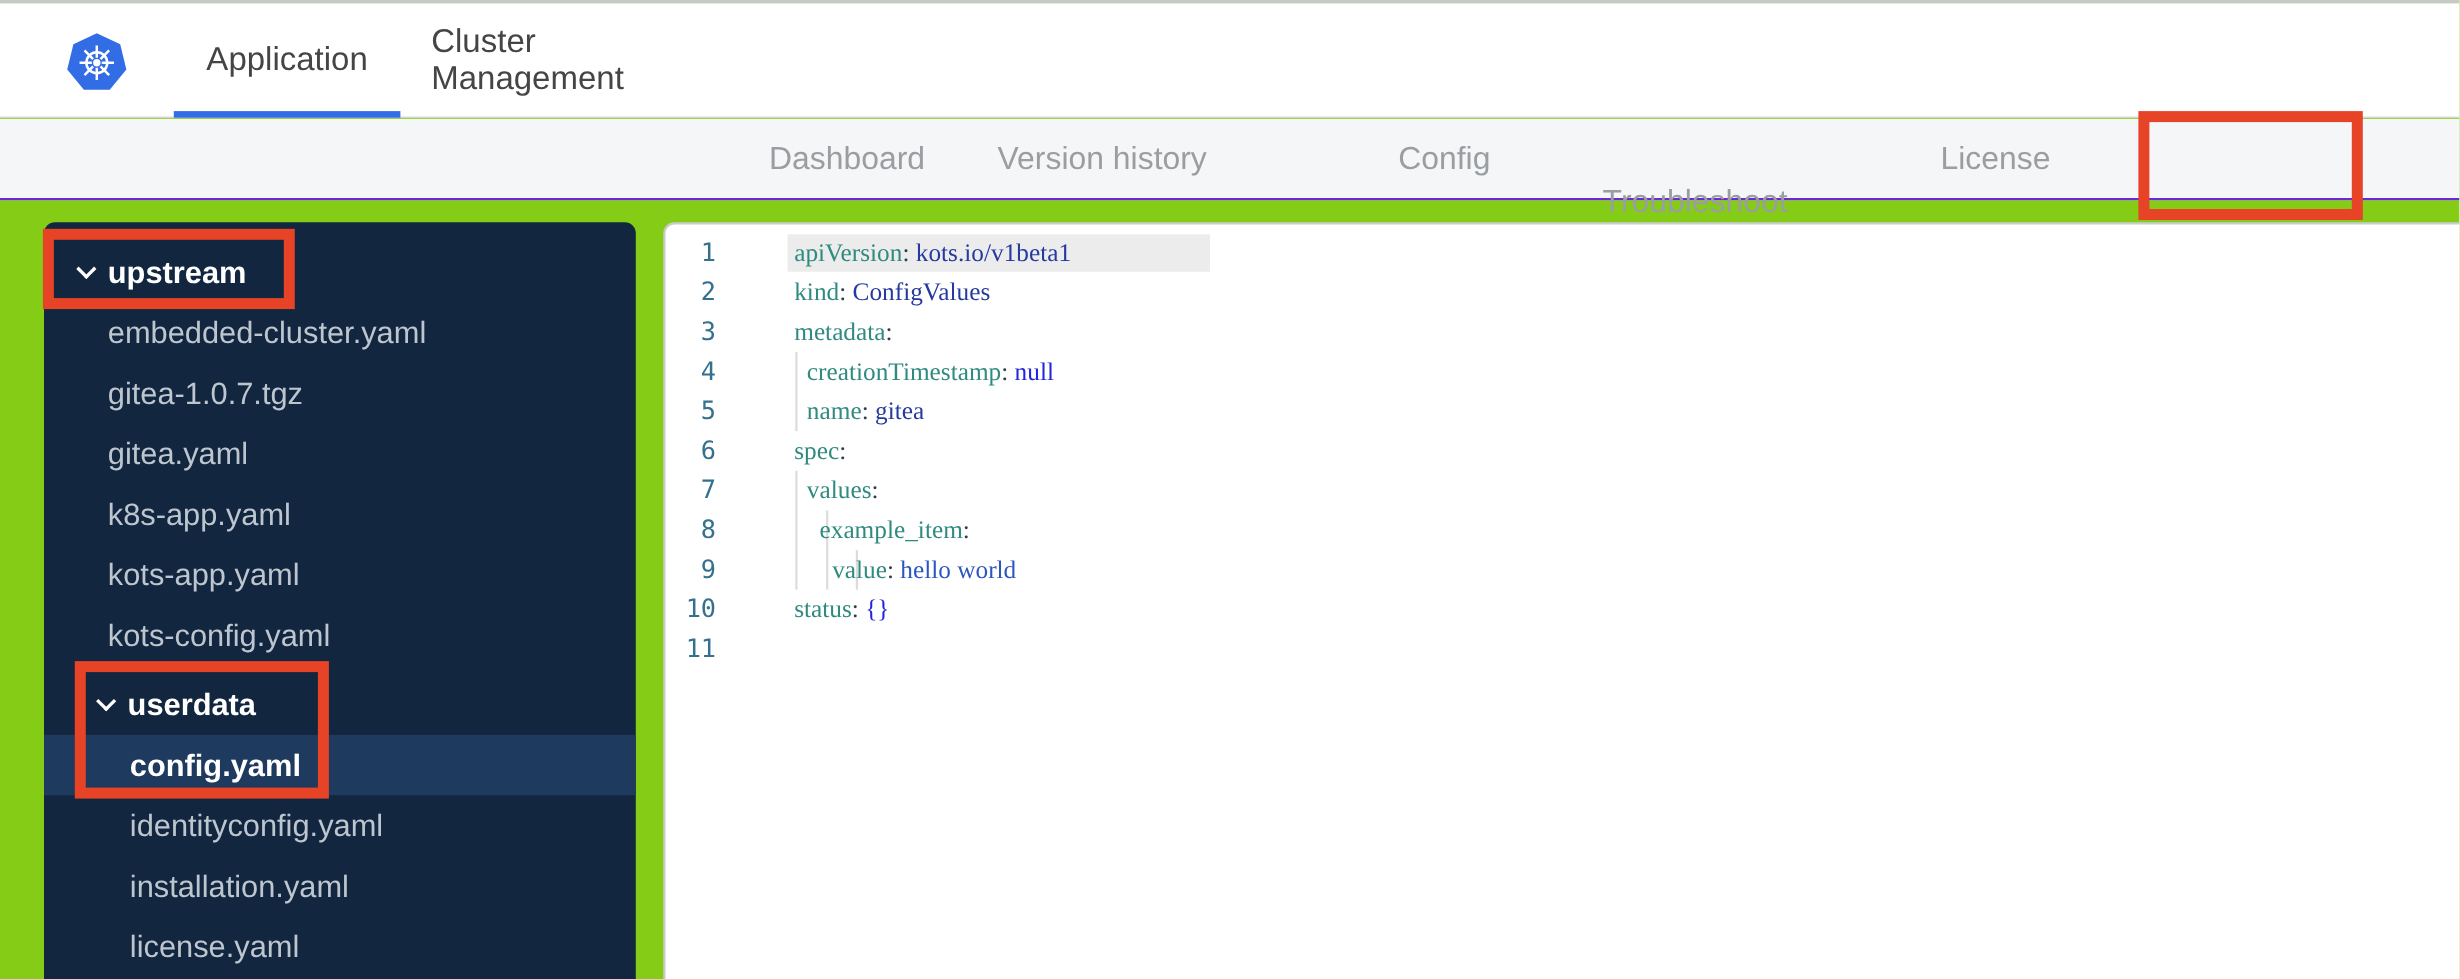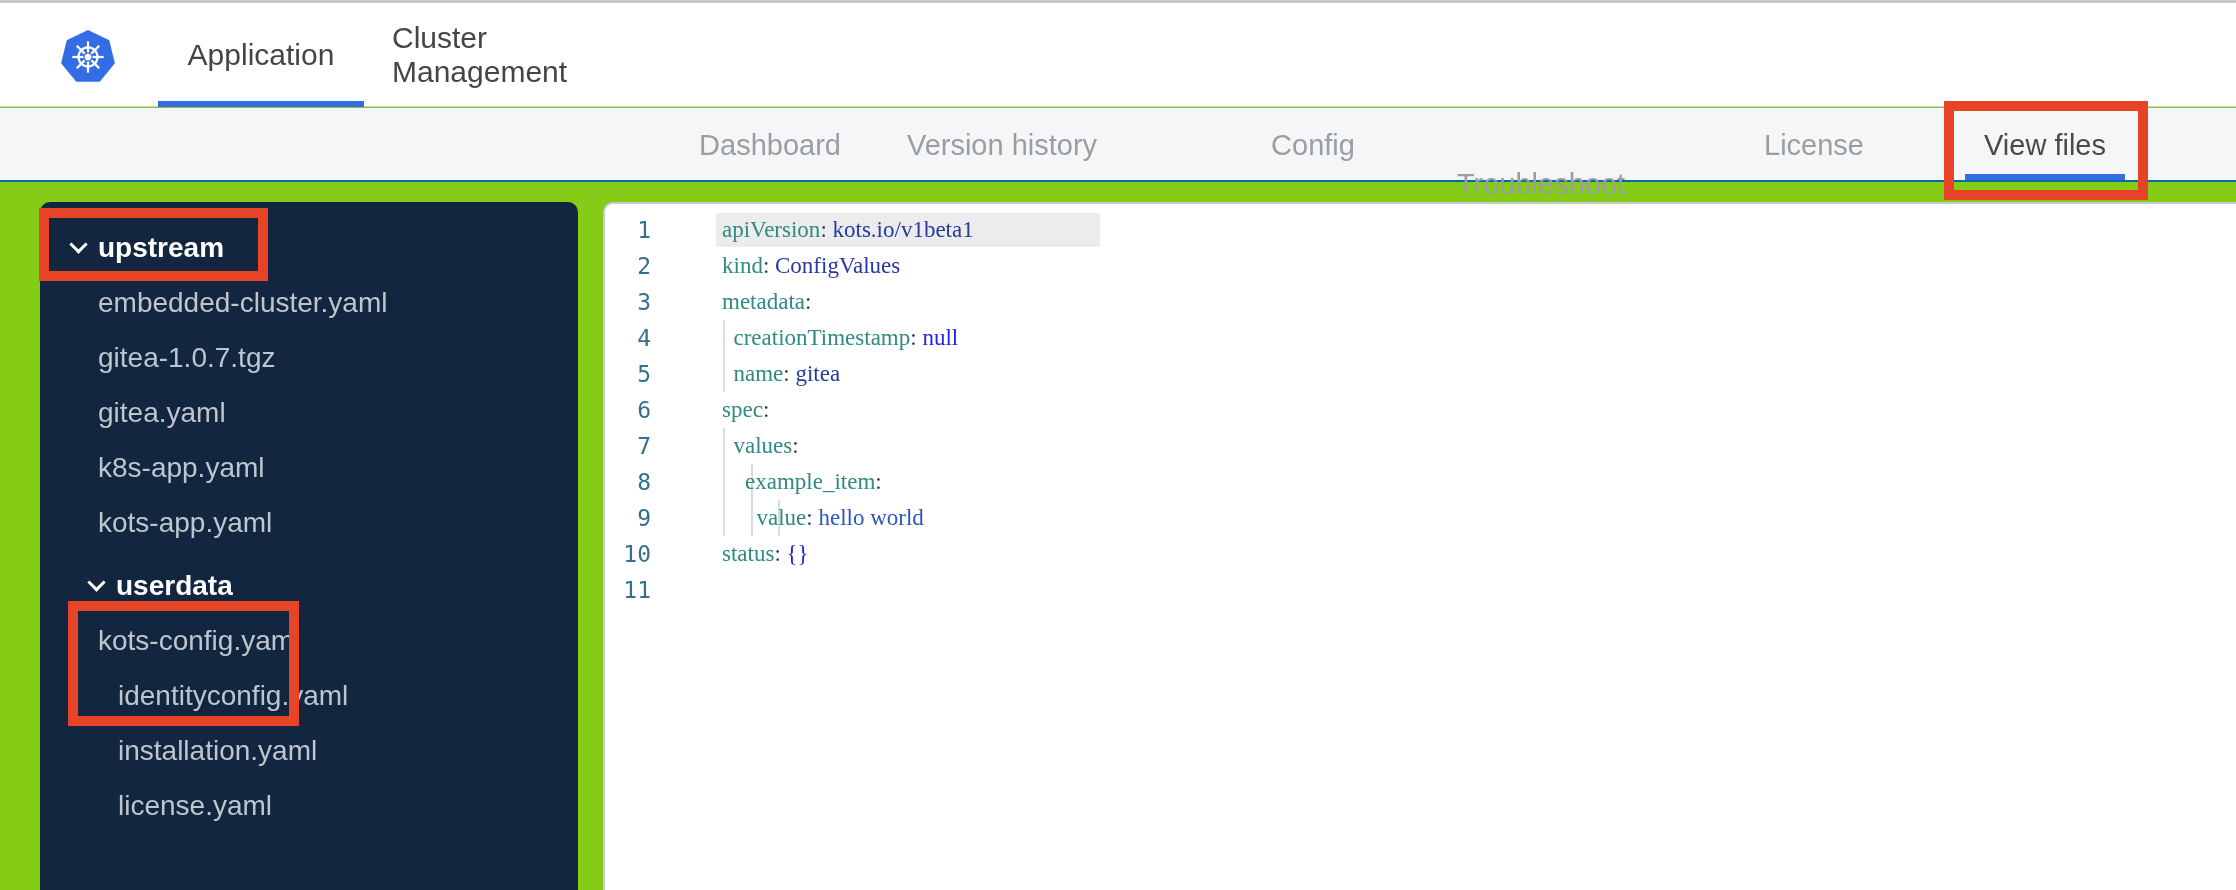--- a/index.html
+++ b/index.html
@@ -20,21 +20,21 @@
   .h-tab {
     position:absolute; top:0; height:104px; display:flex; align-items:center; justify-content:center;
     font-size:30px; color:#454545; cursor:pointer;
   }
   .h-tab .under { position:absolute; left:0; bottom:0; width:100%; height:6px; background:#326de6; display:none; }
   .h-tab.active .under { display:block; }
 
   
   .app-subnav {
     position:absolute; left:0; top:108px; width:100%; height:74px;
-    background:#f5f6f8; border-bottom:2px solid #0369a1;
+    background:#f5f6f8; border-bottom:2px solid #6d28d9;
   }
   .s-tab {
     position:absolute; top:0; height:74px; transform:translateX(-50%);
     display:flex; align-items:center; font-size:29px; color:#9b9ea1; cursor:pointer; white-space:nowrap;
   }
   .s-tab.active { color:#4a4a4a; }
   .s-tab .under { position:absolute; left:50%; transform:translateX(-50%); bottom:2px; width:160px; height:6px; background:#326de6; display:none; }
   .s-tab.active .under { display:block; }
 
   
@@ -129,24 +129,20 @@
       </div>
     <div class="s-tab" style="left:1313px;">
         <span>Config</span>
       </div>
     <div class="s-tab" style="left:1541px;margin-top:39px;">
         <span>Troubleshoot</span>
       </div>
     <div class="s-tab" style="left:1814px;">
         <span>License</span>
       </div>
-    <div class="s-tab active" style="left:2045px;">
-        <span>View files</span>
-        <i class="under"></i>
-      </div>
   </nav>
 
   <aside class="file-tree" id="tree">
       <div class="tree-row folder lvl0">
         <span class="chev"></span>
         <span>upstream</span>
       </div>
       <div class="tree-row file lvl0">
         <span>embedded-cluster.yaml</span>
       </div>
@@ -155,26 +151,29 @@
       </div>
       <div class="tree-row file lvl0">
         <span>gitea.yaml</span>
       </div>
       <div class="tree-row file lvl0">
         <span>k8s-app.yaml</span>
       </div>
       <div class="tree-row file lvl0">
         <span>kots-app.yaml</span>
       </div>
+      <div class="tree-row file lvl0">
+        <span>kots-config.yaml</span>
+      </div>
       <div class="tree-row folder lvl1 extra-gap">
         <span class="chev"></span>
         <span>userdata</span>
       </div>
-      <div class="tree-row file lvl0">
-        <span>kots-config.yaml</span>
+      <div class="tree-row file lvl1 selected">
+        <span>config.yaml</span>
       </div>
       <div class="tree-row file lvl1">
         <span>identityconfig.yaml</span>
       </div>
       <div class="tree-row file lvl1">
         <span>installation.yaml</span>
       </div>
       <div class="tree-row file lvl1">
         <span>license.yaml</span>
       </div>

